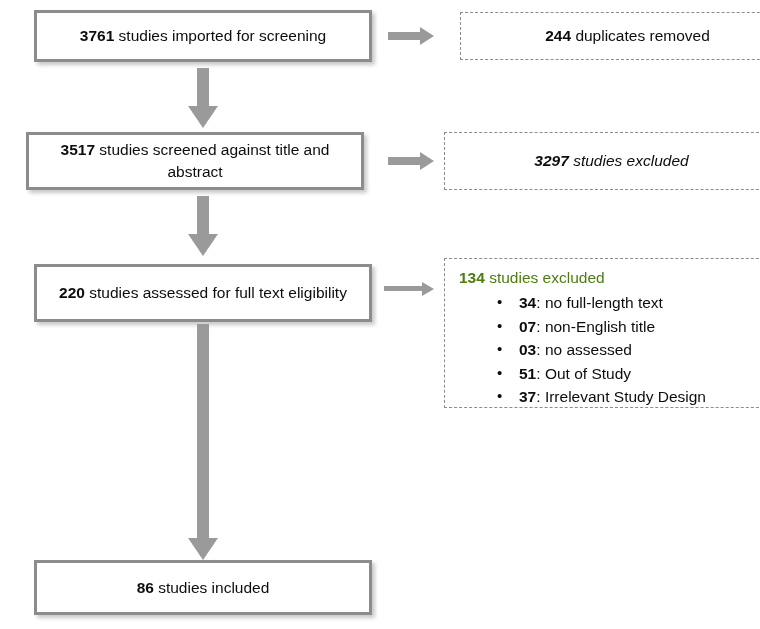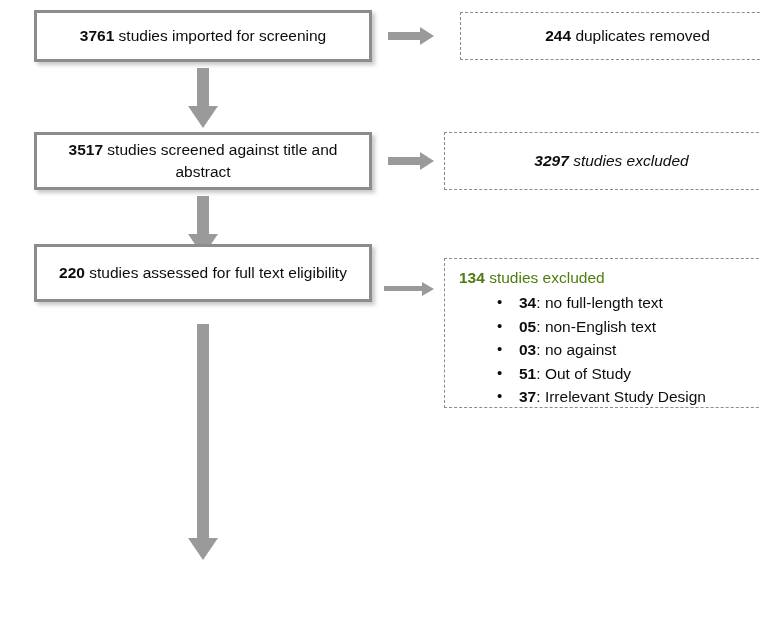--- a/index.html
+++ b/index.html
@@ -114,70 +114,73 @@
 
   <div class="dashed-box" style="left:436px; top:12px; width:335px; height:48px;">
     <span><span class="num">244</span> <span>duplicates removed</span></span>
   </div>
 
   <div class="arrow-down" style="left:164px; top:68px; height:60px;">
     <div class="shaft" style="height:38px;"></div>
     <div class="head"></div>
   </div>
 
-  <div class="solid-box" style="left:10px; top:132px; width:338px; height:58px;">
+  <div class="solid-box" style="left:2px; top:132px; width:338px; height:58px;">
     <span><span class="num">3517</span> <span>studies screened against title and abstract</span></span>
   </div>
 
   <div class="arrow-right" style="left:364px; top:152px; width:46px;">
     <div class="shaft" style="width:34px;"></div>
     <div class="head"></div>
   </div>
 
   <div class="dashed-box" style="left:420px; top:132px; width:335px; height:58px;font-style:italic;">
     <span><span class="num">3297</span> <span>studies excluded</span></span>
   </div>
 
   <div class="arrow-down" style="left:164px; top:196px; height:60px;">
     <div class="shaft" style="height:38px;"></div>
     <div class="head"></div>
   </div>
 
-  <div class="solid-box" style="left:10px; top:244px; width:338px; height:58px;">
+  <div class="solid-box" style="left:10px; top:264px; width:338px; height:58px;">
     <span><span class="num">220</span> <span>studies assessed for full text eligibility</span></span>
   </div>
 
   <div class="arrow-right thin" style="left:360px; top:282px; width:50px;">
     <div class="shaft" style="width:38px;"></div>
     <div class="head"></div>
   </div>
 
   <div class="dashed-box left-align" style="left:420px; top:258px; width:335px; height:150px;">
     <div class="excl-head">
       <span class="num">134</span>
       <span>studies excluded</span>
     </div>
     <ul class="excl-list">
       <li>
         <span class="bullet">•</span><span class="num">34</span><span>: </span><span>no full-length text</span>
       </li>
       <li>
-        <span class="bullet">•</span><span class="num">05</span><span>: </span><span>non-English text</span>
+        <span class="bullet">•</span><span class="num">07</span><span>: </span><span>non-English title</span>
       </li>
       <li>
-        <span class="bullet">•</span><span class="num">03</span><span>: </span><span>no against</span>
+        <span class="bullet">•</span><span class="num">03</span><span>: </span><span>no assessed</span>
       </li>
       <li>
         <span class="bullet">•</span><span class="num">51</span><span>: </span><span>Out of Study</span>
       </li>
       <li>
         <span class="bullet">•</span><span class="num">37</span><span>: </span><span>Irrelevant Study Design</span>
       </li>
     </ul>
   </div>
 
   <div class="arrow-down" style="left:164px; top:324px; height:236px;">
     <div class="shaft" style="height:214px;"></div>
     <div class="head"></div>
   </div>
 
+  <div class="solid-box" style="left:10px; top:560px; width:338px; height:55px;">
+    <span><span class="num">86</span> <span>studies included</span></span>
+  </div>
 
 </div>
 
 </body></html>

